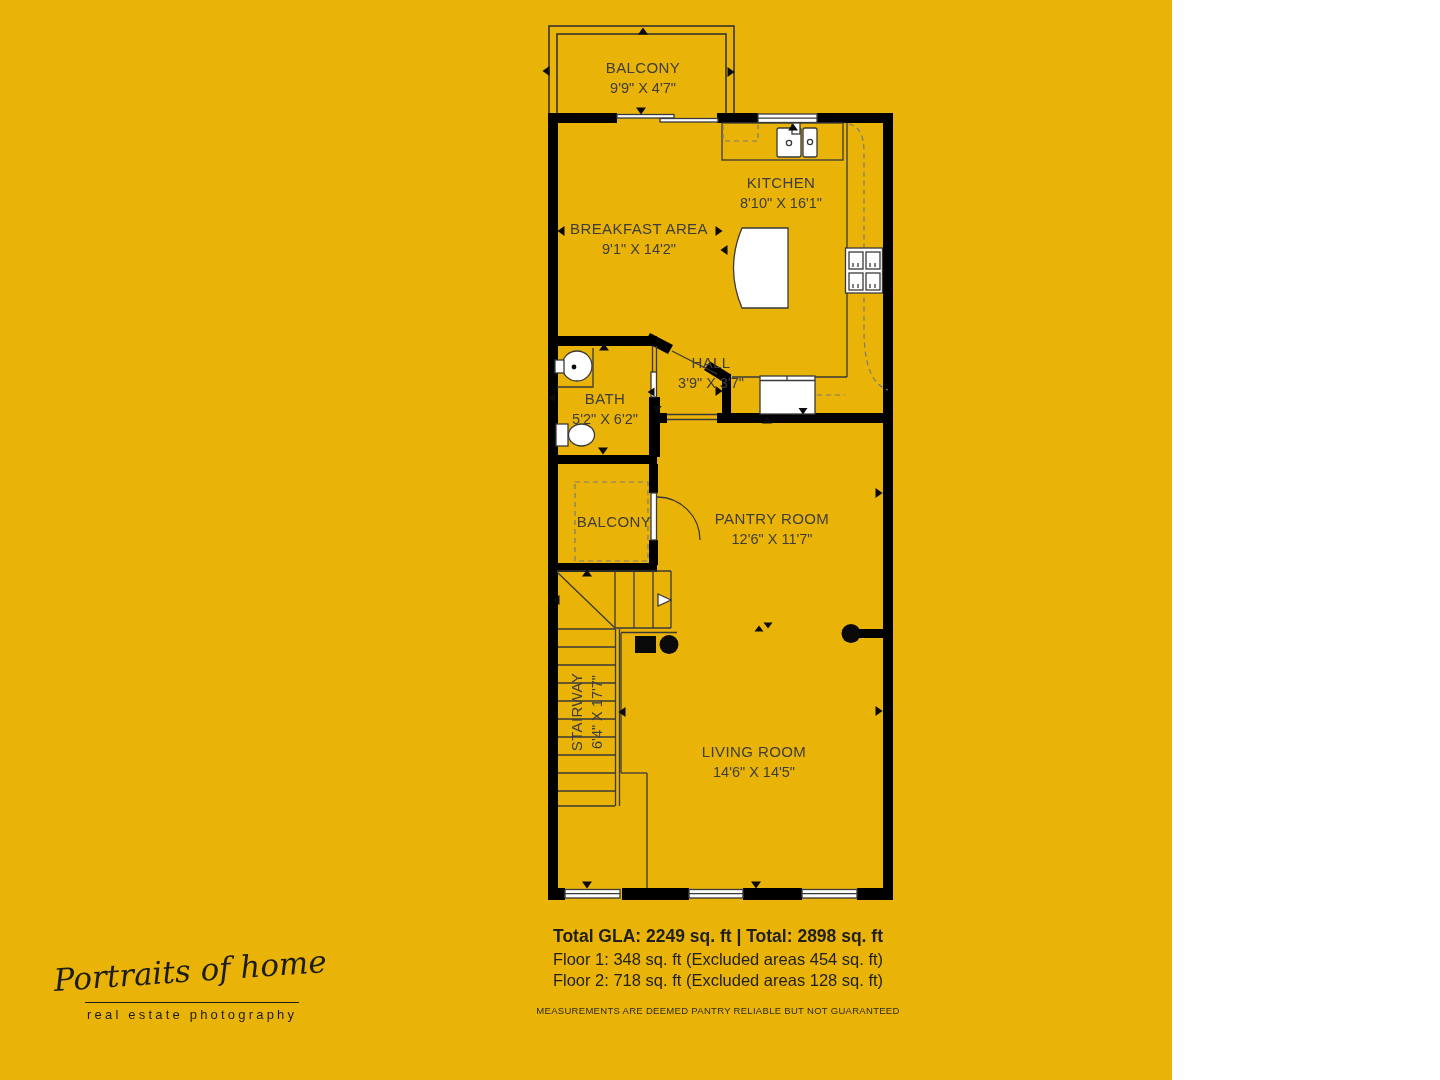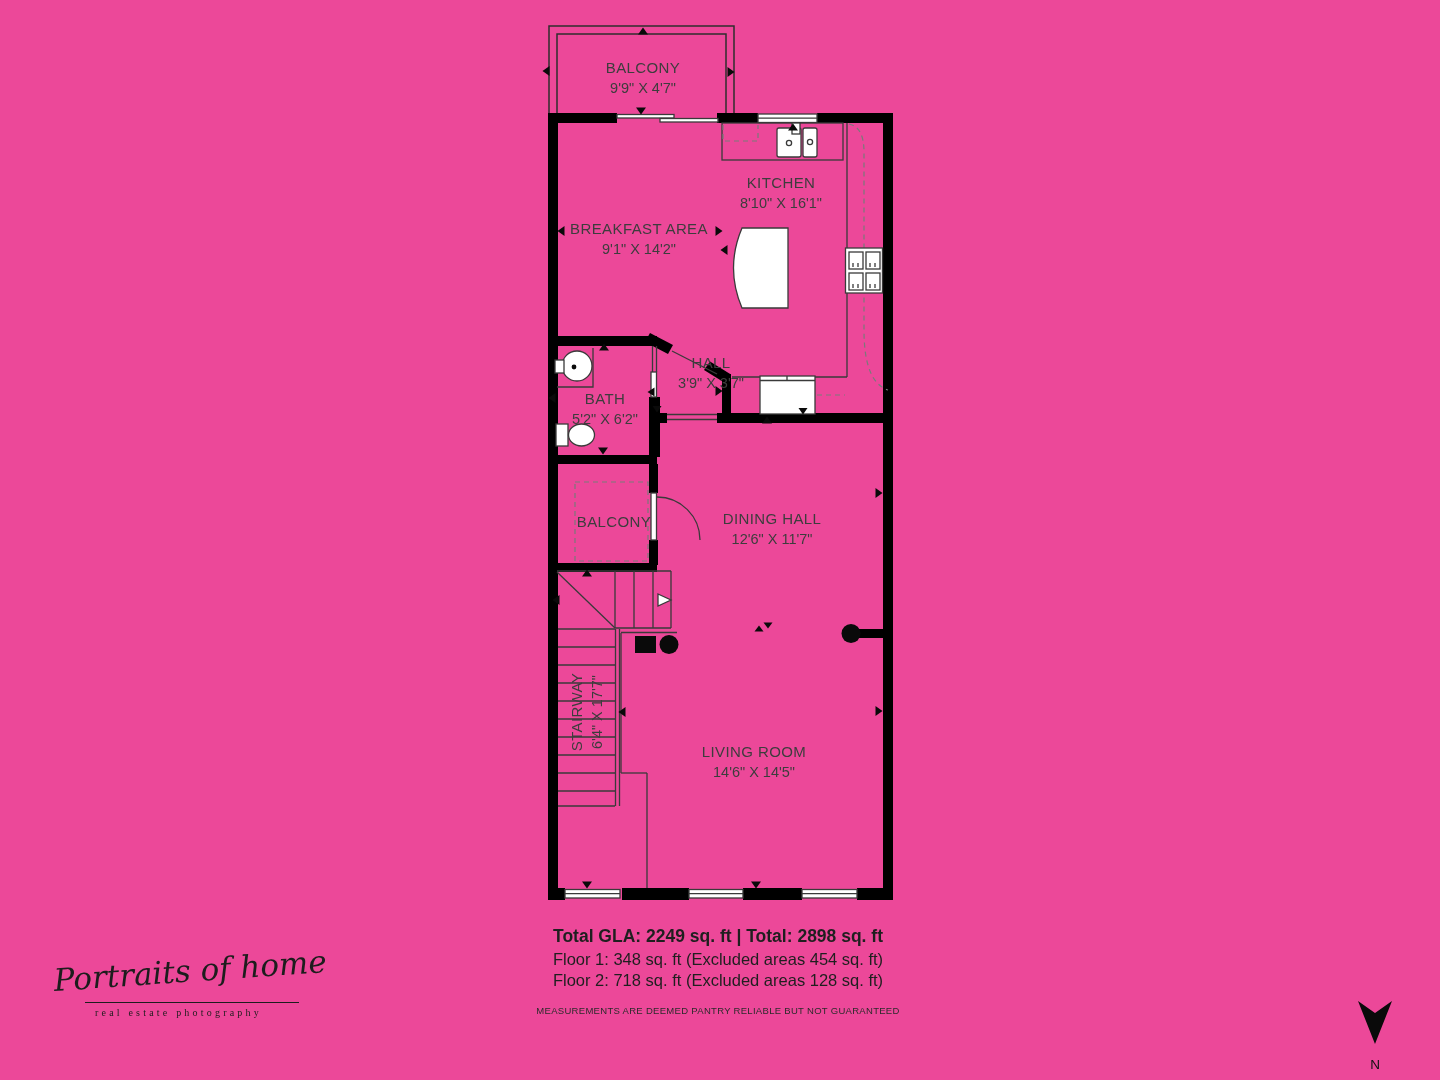--- a/index.html
+++ b/index.html
@@ -1,16 +1,16 @@
 <!DOCTYPE html>
 <html><head>
 <meta charset="utf-8">
 <style>
   html,body{margin:0;padding:0;background:#ffffff;}
-  #page{position:relative;width:1440px;height:1080px;background:#ec4899;overflow:hidden;
+  #page{position:relative;width:1172px;height:1080px;background:#eab308;overflow:hidden;
         font-family:"Liberation Sans", sans-serif;}
   #plan-svg{position:absolute;left:0;top:0;}
   .ln{stroke:#3a3a3a;stroke-width:1.3;fill:none;}
   .ln2{stroke:#2e2e2e;stroke-width:1.5;fill:none;}
   .dash{stroke:#7a7a7a;stroke-width:1.2;fill:none;stroke-dasharray:5 4;}
   .wall{fill:#000000;stroke:none;}
   .fixw{fill:#ffffff;stroke:#3a3a3a;stroke-width:1.3;}
   .tick{fill:#0a0a0a;stroke:none;}
 
   .lbl{position:absolute;transform:translate(-50%,-50%);text-align:center;color:#3d3d3d;}
@@ -29,22 +29,22 @@
   #area-summary{position:absolute;left:718px;top:926px;transform:translateX(-50%);
                 text-align:center;color:#1f1f1f;white-space:nowrap;}
   .sum-main{font-size:17.5px;font-weight:bold;margin-bottom:2px;}
   .sum-line{font-size:16.5px;line-height:20.8px;}
   .sum-disc{font-size:9.5px;letter-spacing:.3px;margin-top:14px;color:#2b2b2b;}
 
   #logo{position:absolute;left:55px;top:962px;color:#1d1d1d;}
   .logo-script{font-family:"DejaVu Serif", serif;font-style:italic;font-size:31px;
                white-space:nowrap;transform:rotate(-4deg);transform-origin:left bottom;}
   .logo-rule{width:214px;border-top:1.6px solid #1d1d1d;margin:4px 0 4px 30px;}
-  .logo-sub{font-family:Liberation Serif, serif;font-size:10px;letter-spacing:3.2px;
-            margin-left:40px;white-space:nowrap;}
+  .logo-sub{font-family:Liberation Sans, sans-serif;font-size:13px;letter-spacing:3.2px;
+            margin-left:32px;white-space:nowrap;}
 
   #compass-label{position:absolute;left:1375px;top:1057px;transform:translateX(-50%);
                  font-size:13.5px;color:#111;}
 </style>
 </head>
 <body>
 
 <div id="page">
 
   <svg id="plan-svg" width="1440" height="1080" viewBox="0 0 1440 1080">
@@ -248,21 +248,21 @@
     <div class="room-dims">3'9" X 3'7"</div>
   </div>
   <div class="lbl" id="lbl-bath">
     <div class="room-name">BATH</div>
     <div class="room-dims">5'2" X 6'2"</div>
   </div>
   <div class="lbl" id="lbl-pantry">
     <div class="room-name">BALCONY</div>
   </div>
   <div class="lbl" id="lbl-dining">
-    <div class="room-name">DINING HALL</div>
+    <div class="room-name">PANTRY ROOM</div>
     <div class="room-dims">12'6" X 11'7"</div>
   </div>
   <div class="lbl" id="lbl-stairway">
     <div class="room-name">STAIRWAY</div>
     <div class="room-dims">6'4" X 17'7"</div>
   </div>
   <div class="lbl" id="lbl-living">
     <div class="room-name">LIVING ROOM</div>
     <div class="room-dims">14'6" X 14'5"</div>
   </div>

